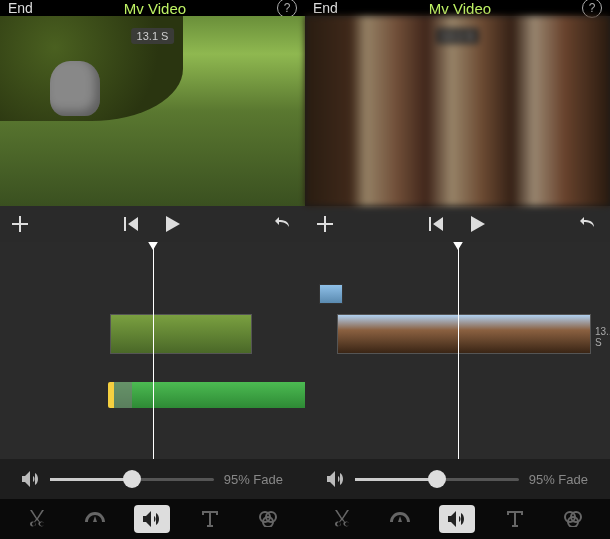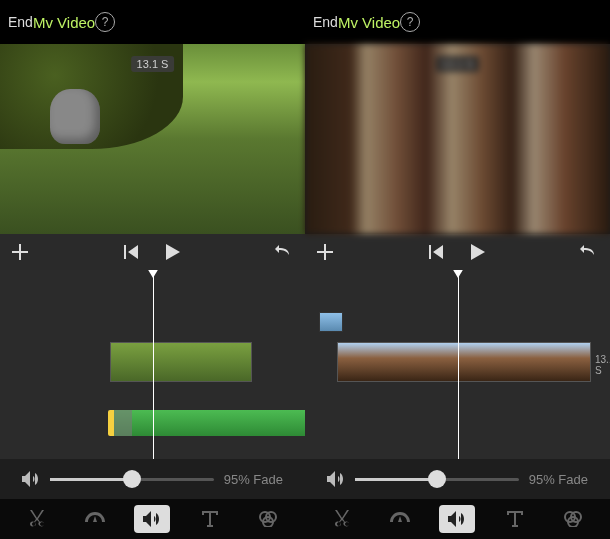--- a/index.html
+++ b/index.html
@@ -1,18 +1,18 @@
 <!DOCTYPE html>
 <html><head>
 <meta charset="utf-8">
 <style>
 *{margin:0;padding:0;box-sizing:border-box;font-family:-apple-system,Helvetica,Arial,sans-serif}
 body{background:#000;width:610px;height:539px;display:flex;overflow:hidden}
 .pane{width:305px;height:539px;background:#1a1a1a;position:relative;display:flex;flex-direction:column}
-.topbar{height:44px;background:#000;display:flex;align-items:center;justify-content:flex-start;padding:0 8px;color:#ddd;font-size:14px}
+.topbar{height:16px;background:#000;display:flex;align-items:center;justify-content:space-between;padding:0 8px;color:#ddd;font-size:14px}
 .title{color:#bef264;font-size:15px}
 .help{width:20px;height:20px;border:1.5px solid #aaa;border-radius:50%;display:flex;align-items:center;justify-content:center;font-size:12px;color:#aaa}
 .preview{height:190px;background:#222;position:relative;overflow:hidden}
 .preview.grass{background:linear-gradient(180deg,#6a8f3a 0%,#8fb850 20%,#5a7830 50%,#3a5020 100%)}
 .preview.grass::before{content:"";position:absolute;top:0;left:0;width:60%;height:55%;background:radial-gradient(circle at 30% 30%,#4a6020 0%,#2a3510 70%);border-radius:0 0 50% 0}
 .preview.grass::after{content:"";position:absolute;top:45px;left:50px;width:50px;height:55px;background:#888;border-radius:40% 40% 30% 30%;box-shadow:inset -5px -5px 10px rgba(0,0,0,0.3)}
 .preview.blur{background:linear-gradient(90deg,#3a2818 0%,#5a3a25 15%,#d4b890 20%,#a07050 30%,#5a3525 40%,#d8bc95 48%,#9a6a48 58%,#4a2e1e 68%,#dac0a0 75%,#955f40 85%,#3a2515 100%);filter:blur(3px) brightness(0.7)}
 .timecode{position:absolute;top:12px;left:50%;transform:translateX(-50%);background:rgba(60,60,60,0.9);color:#cfcfcf;font-size:11px;padding:2px 6px;border-radius:3px;z-index:5}
 .ctrlbar{height:36px;background:#2a2a2a;display:flex;align-items:center;justify-content:space-between;padding:0 12px}
 .ctrlbar svg{fill:#ddd}

